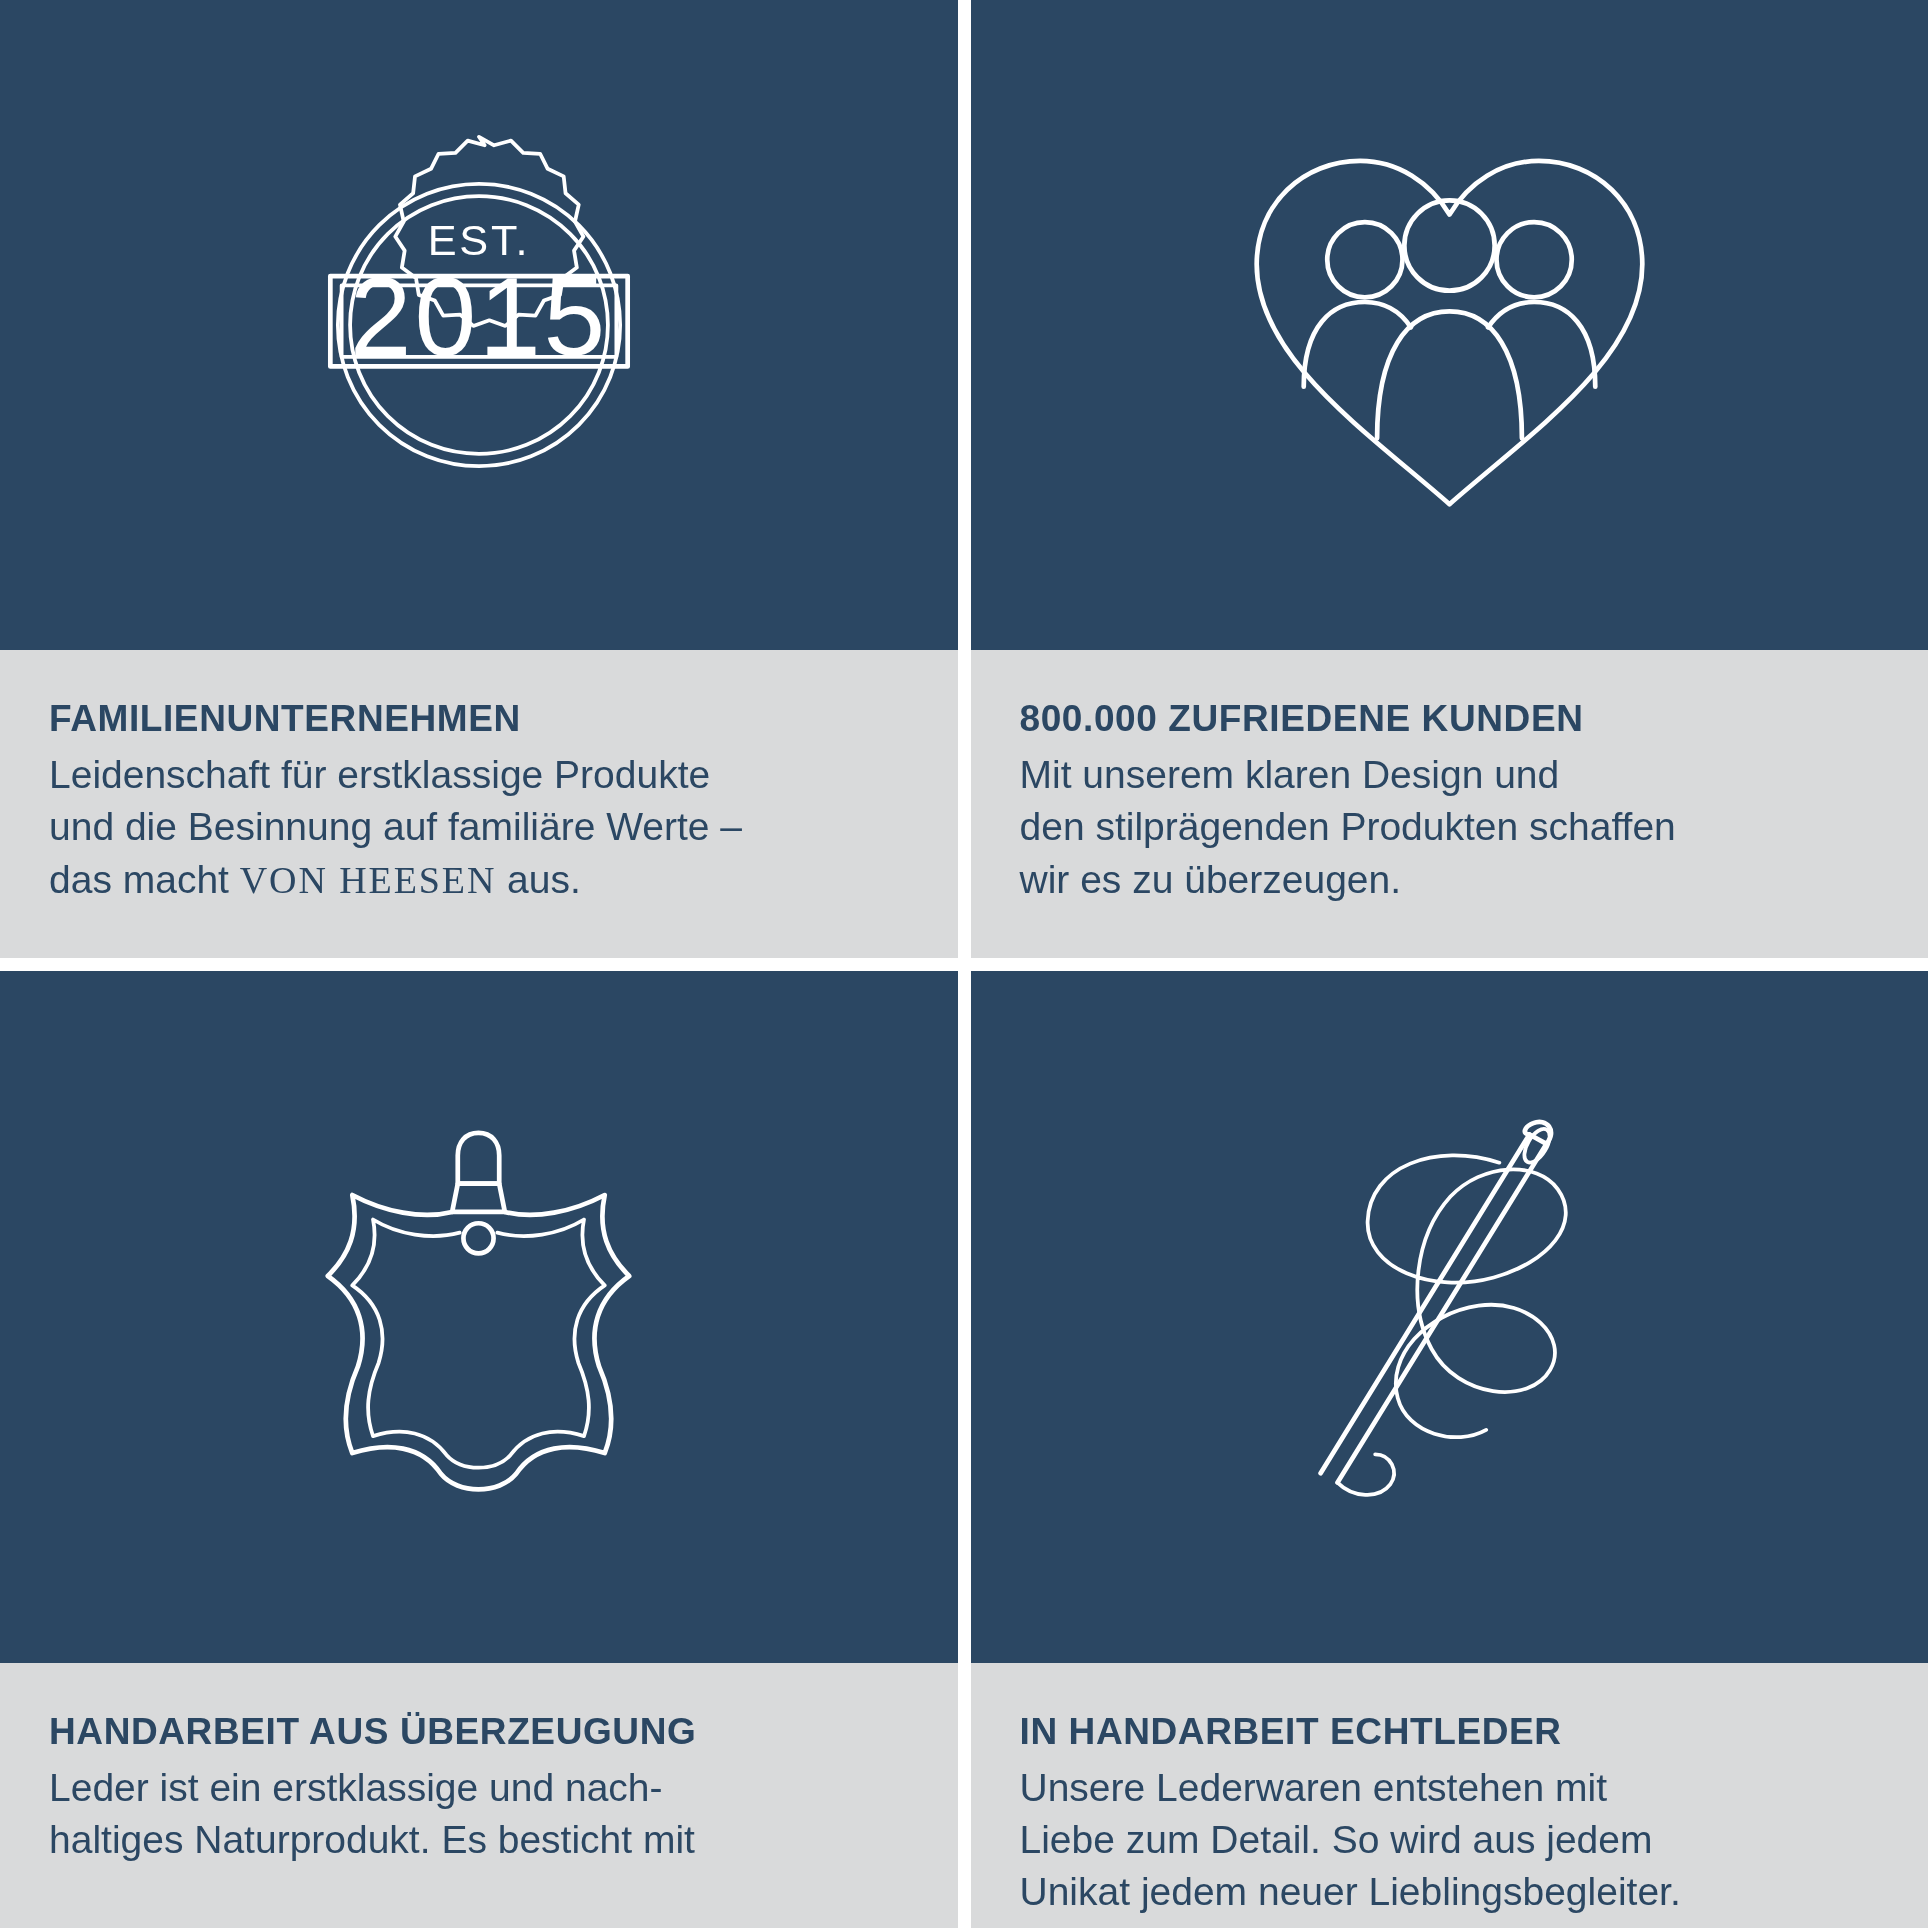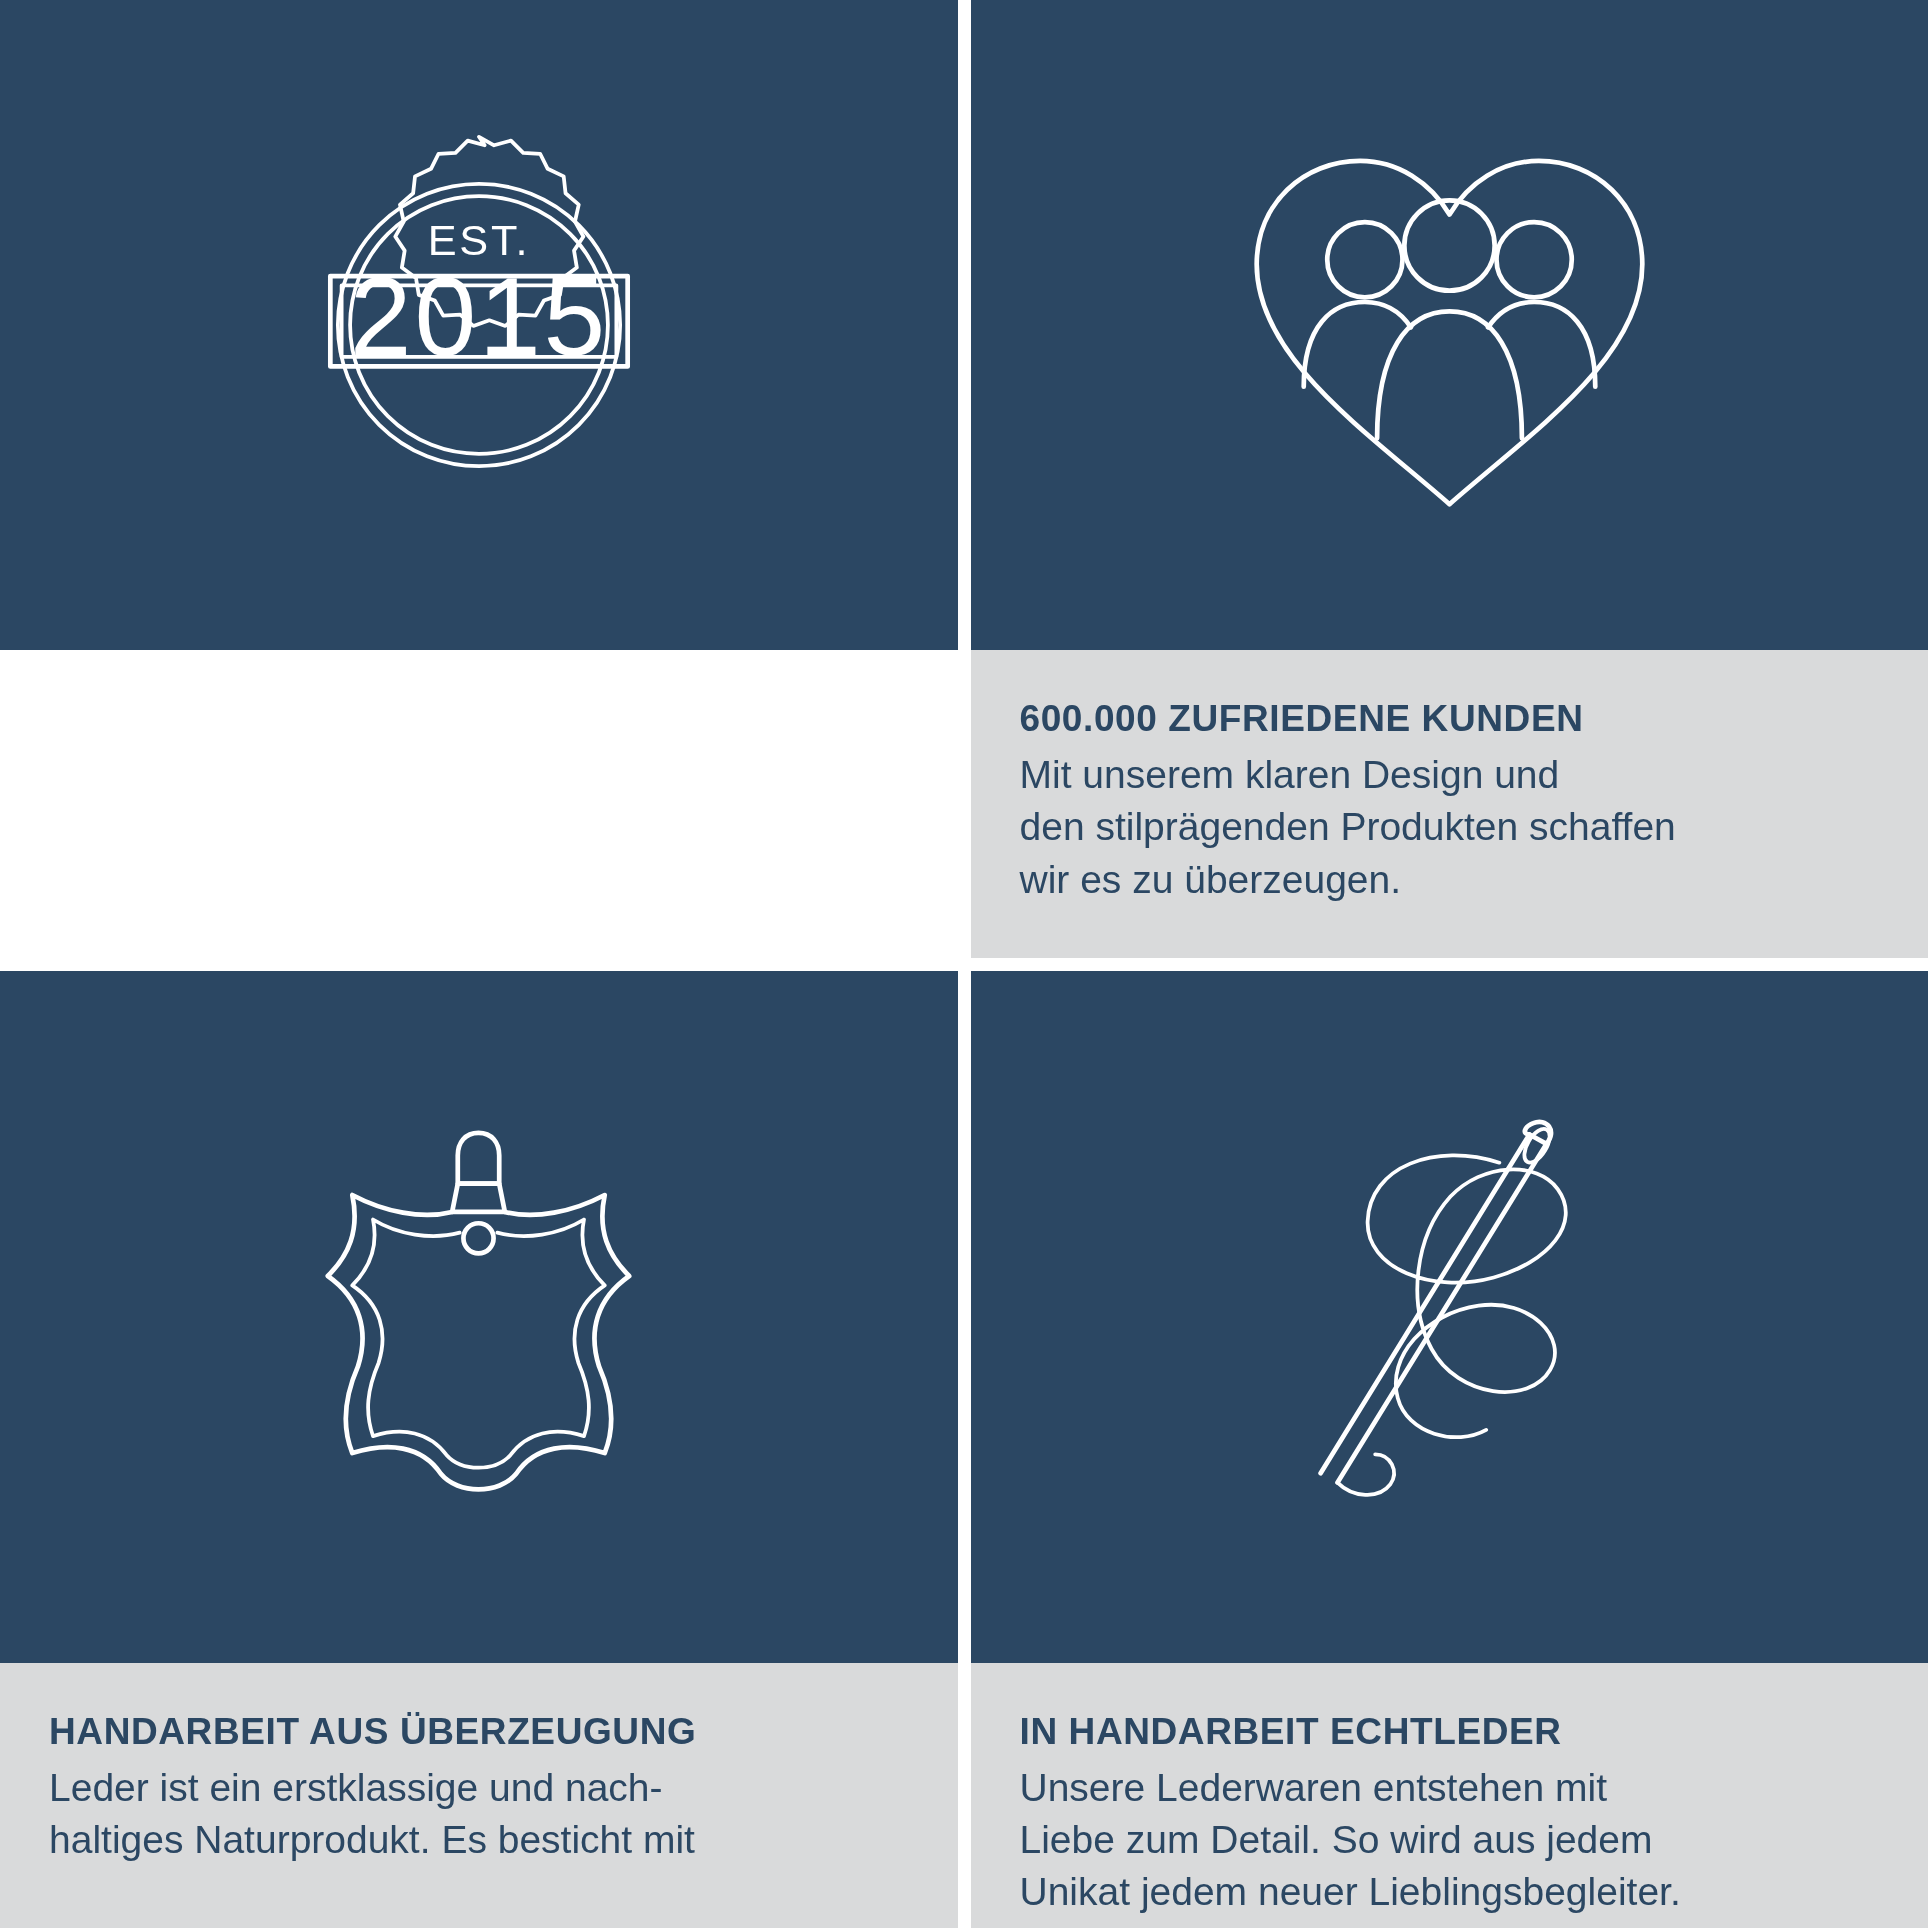--- a/index.html
+++ b/index.html
@@ -109,20 +109,28 @@
           <circle cx="220" cy="220" r="150"></circle>
           <circle cx="220" cy="220" r="137"></circle>
         </g>
 
         <rect x="62" y="168" width="316" height="96" class="stroke"></rect>
         <rect x="74" y="178" width="292" height="76" class="stroke-thin"></rect>
         <text class="est-text" x="220" y="146" text-anchor="middle">EST.</text>
         <text class="year-text" x="220" y="252" text-anchor="middle">2015</text>
       </svg>
     </div>
+    <div class="text-area">
+      <h3 class="card-title">FAMILIENUNTERNEHMEN</h3>
+      <p class="card-body">
+        <span>Leidenschaft für erstklassige Produkte</span><br>
+        <span>und die Besinnung auf familiäre Werte –</span><br>
+        <span>das macht </span><span class="brandword">VON HEESEN</span><span> aus.</span>
+      </p>
+    </div>
   </div>
 
   <div class="cell top">
     <div class="icon-area">
       <svg width="443" height="395" viewBox="0 0 470 420" aria-hidden="true">
         <path class="stroke" d="M235 400
           C 150 325, 30 245, 30 145
           C 30 80, 80 35, 140 35
           C 180 35, 215 58, 235 92
           C 255 58, 290 35, 330 35
@@ -133,21 +141,21 @@
         <path class="stroke" d="M80 275 C 80 210, 110 185, 145 185 C 165 185, 182 194, 194 212"></path>
 
         <circle class="stroke" cx="325" cy="140" r="40"></circle>
         <path class="stroke" d="M390 275 C 390 210, 360 185, 325 185 C 305 185, 288 194, 276 212"></path>
 
         <circle class="stroke" cx="235" cy="125" r="48"></circle>
         <path class="stroke" d="M158 330 C 158 238, 190 195, 235 195 C 280 195, 312 238, 312 330"></path>
       </svg>
     </div>
     <div class="text-area">
-      <h3 class="card-title">600.000 ZUFRIEDENE KUNDEN</h3>
+      <h3 class="card-title">800.000 ZUFRIEDENE KUNDEN</h3>
       <p class="card-body">
         <span>Mit unserem klaren Design und</span><br>
         <span>den stilprägenden Produkten schaffen</span><br>
         <span>wir es zu überzeugen.</span>
       </p>
     </div>
   </div>
 
   <div class="cell bottom">
     <div class="icon-area">

